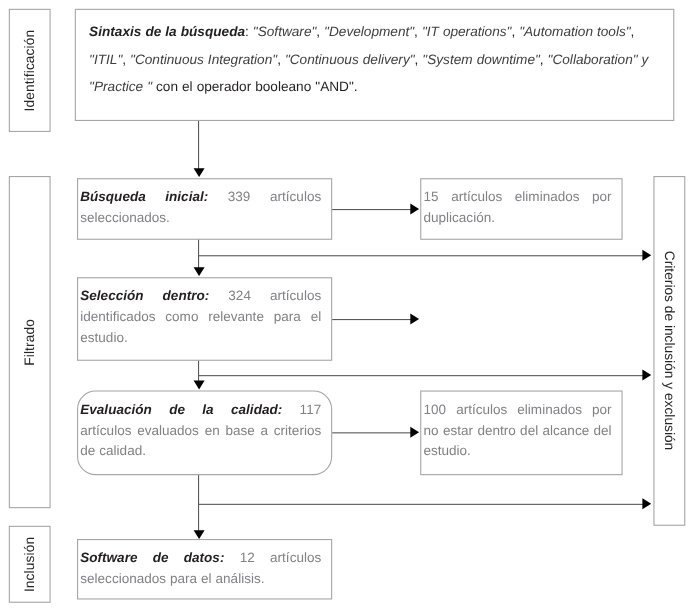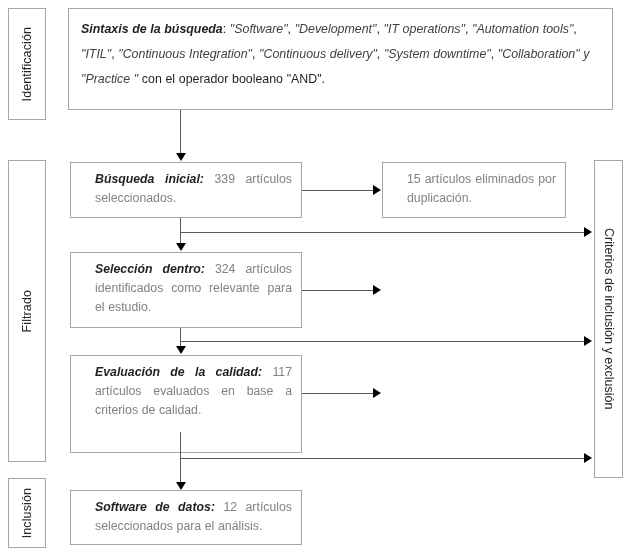--- a/index.html
+++ b/index.html
@@ -53,21 +53,21 @@
     color: #262626;
     white-space: nowrap;
   }
 
   
   .node {
     position: absolute;
     border: 1px solid #a6a6a6;
     background: #ffffff;
     box-sizing: border-box;
-    padding: 7px 9px 7px 24px;
+    padding: 7px 9px 7px 2px;
   }
   .node p {
     margin: 0;
     font-size: 12.3px;
     line-height: 1.55;
     color: #808285;
     text-align: justify;
     text-align-last: left;
     word-spacing: 0.2px;
   }
@@ -183,31 +183,37 @@
 
   <div class="hline" style="left:302px; top:290px; width:72px;"></div>
   <div class="arrow-right" style="left:373px; top:285px;"></div>
 
 
   <div class="vline" style="left:180px; top:328px; height:20px;"></div>
   <div class="arrow-down" style="left:176px; top:346px;"></div>
   <div class="hline" style="left:180px; top:341px; width:405px;"></div>
   <div class="arrow-right" style="left:584px; top:336px;"></div>
 
-  <div class="node" style="left:70px; top:355px; width:232px; height:98px;">
+  <div class="node" style="left:70px; top:355px; width:232px; height:77px;border-radius:17px;">
     <p>
       <span class="lead">Evaluación de la calidad:</span>
       <span class="num">117</span>
       <span>artículos evaluados en base a criterios de calidad.</span>
     </p>
   </div>
 
   <div class="hline" style="left:302px; top:393px; width:72px;"></div>
   <div class="arrow-right" style="left:373px; top:388px;"></div>
 
+  <div class="node" style="left:382px; top:355px; width:184px; height:77px;">
+    <p>
+      <span class="num">100</span>
+      <span>artículos eliminados por no estar dentro del alcance del estudio.</span>
+    </p>
+  </div>
 
   <div class="vline" style="left:180px; top:432px; height:52px;"></div>
   <div class="arrow-down" style="left:176px; top:482px;"></div>
   <div class="hline" style="left:180px; top:458px; width:405px;"></div>
   <div class="arrow-right" style="left:584px; top:453px;"></div>
 
   <div class="node" style="left:70px; top:490px; width:232px; height:55px;">
     <p>
       <span class="lead">Software de datos:</span>
       <span class="num">12</span>

